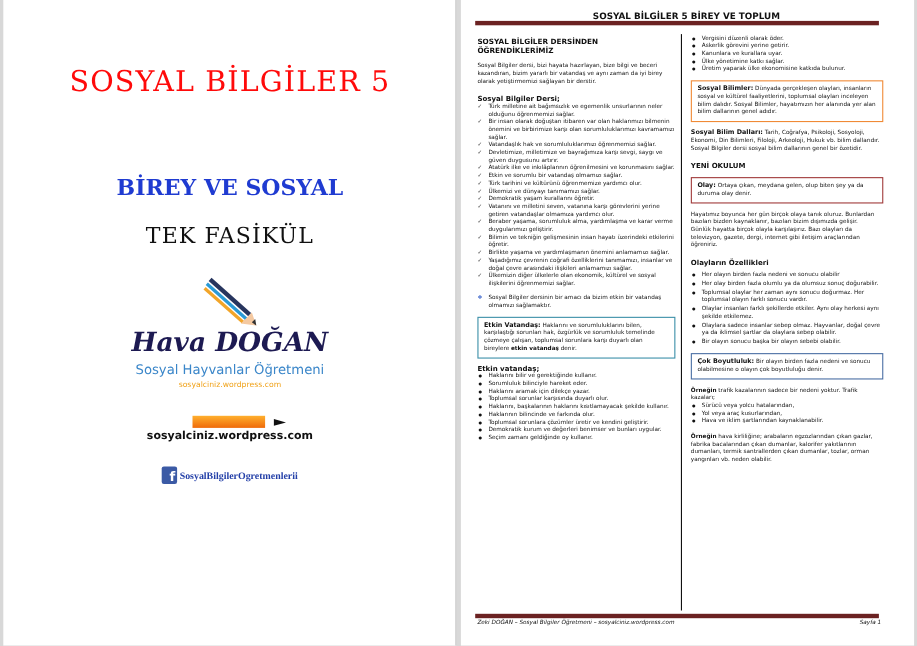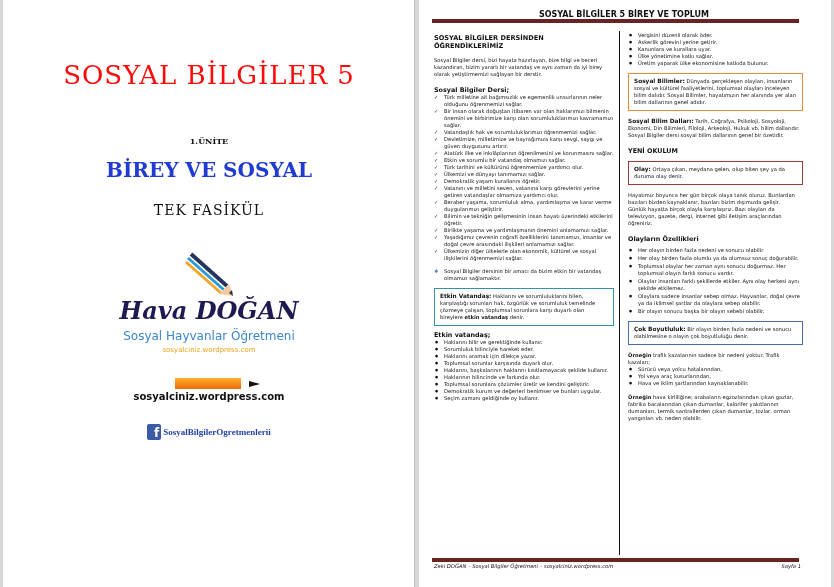--- a/index.html
+++ b/index.html
@@ -19,21 +19,21 @@
   .cover-unit {
     position: absolute; top: 136px; left: 0; width: 412px; text-align: center;
     font-family: "DejaVu Serif", serif; font-weight: bold; font-size: 8px; color: #111;
   }
   .cover-subtitle {
     position: absolute; top: 158px; left: 0; width: 412px; text-align: center;
     font-family: "DejaVu Serif", serif; font-weight: bold; font-size: 20px; color: #1f3bd1;
   }
   .cover-fascicle {
     position: absolute; top: 202px; left: 0; width: 412px; text-align: center;
-    font-family: "DejaVu Serif", serif; font-size: 14px; color: #111; letter-spacing: 1px;
+    font-family: "DejaVu Serif", serif; font-size: 20px; color: #111; letter-spacing: 1px;
   }
   .pencil { position: absolute; top: 250px; left: 180px; width: 60px; height: 50px; }
   .author-name {
     position: absolute; top: 296px; left: 0; width: 412px; text-align: center;
     font-family: "DejaVu Serif", serif; font-style: italic; font-weight: bold;
     font-size: 24px; color: #1d1a52;
   }
   .author-role {
     position: absolute; top: 329px; left: 0; width: 412px; text-align: center;
     font-family: "DejaVu Sans", sans-serif; font-size: 12px; color: #3a86c9;
@@ -108,21 +108,20 @@
   }
   .footer-right {
     position: absolute; top: 563px; right: 30px; font-style: italic; font-size: 5.2px; color: #111;
   }
 </style>
 </head>
 <body>
 
 <div class="page" id="page-left">
   <div class="cover-title">SOSYAL BİLGİLER 5</div>
-  <div class="cover-unit">1.ÜNİTE</div>
   <div class="cover-subtitle">BİREY VE SOSYAL</div>
   <div class="cover-fascicle">TEK FASİKÜL</div>
 
   <svg class="pencil" viewBox="0 0 60 50">
     <line x1="8" y1="4" x2="44" y2="36" stroke="#27355e" stroke-width="4"></line>
     <line x1="5" y1="8" x2="41" y2="40" stroke="#2a9ad6" stroke-width="3"></line>
     <line x1="3" y1="12" x2="38" y2="43" stroke="#f2a529" stroke-width="3"></line>
     <polygon points="36,44 46,34 50,46" fill="#f4c9a1"></polygon>
     <polygon points="46,43 49,40 50,46" fill="#333"></polygon>
   </svg>

